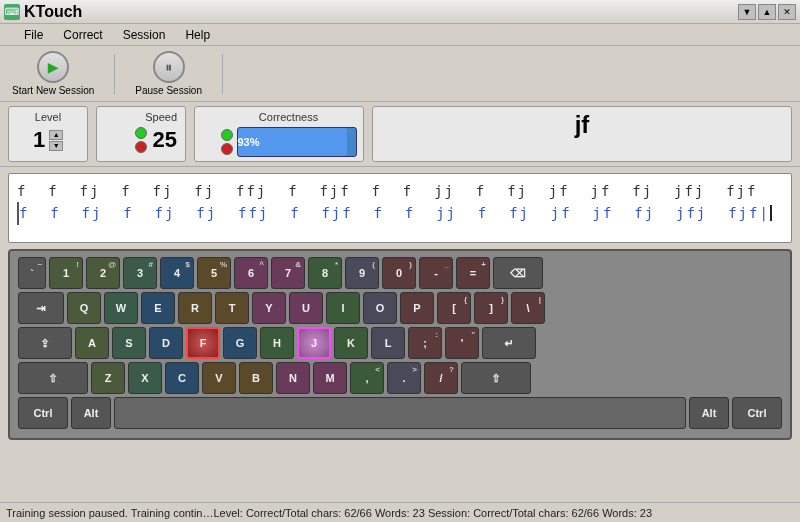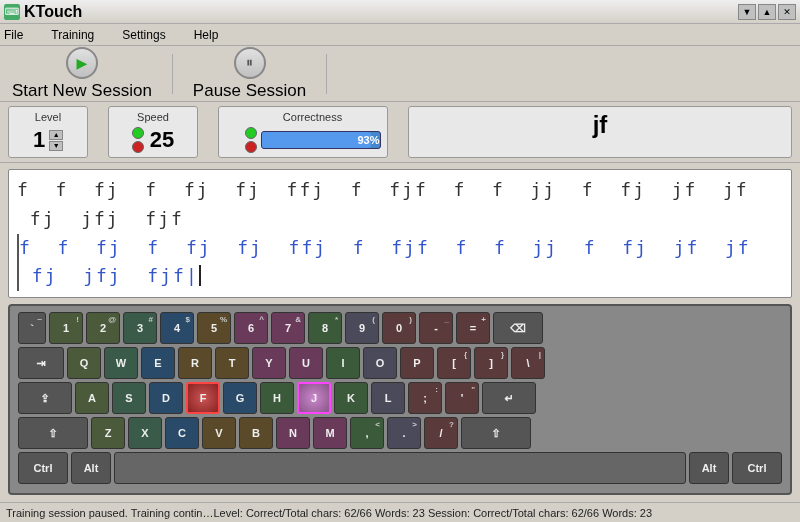--- a/index.html
+++ b/index.html
@@ -39,23 +39,23 @@
       border: 1px solid #888;
       display: flex; align-items: center; justify-content: center;
       font-size: 9px; cursor: pointer;
     }
     
     .menubar {
       background: #d4d0c8;
       border-bottom: 1px solid #aaa;
       display: flex;
       align-items: center;
-      padding: 2px 0;
+      padding: 2px 20px;
       height: 22px;
-      gap: 20px;
+      gap: 12px;
     }
     .menubar-item {
       font-size: 12px;
       padding: 1px 4px;
       cursor: pointer;
     }
     
     .toolbar {
       background: #d4d0c8;
       border-bottom: 1px solid #aaa;
@@ -75,33 +75,33 @@
       width: 32px; height: 32px;
       border-radius: 50%;
       border: 2px solid #888;
       background: linear-gradient(to bottom, #e0e0e0, #c0c0c0);
       display: flex; align-items: center; justify-content: center;
       font-size: 14px;
     }
     .toolbar-btn .icon-circle.play { color: #2a2; }
     .toolbar-btn .icon-circle.pause { color: #555; }
     .toolbar-btn .btn-label {
-      font-size: 17px;
+      font-size: 10px;
       color: #000;
     }
     .toolbar-separator {
       width: 1px; height: 40px;
       background: #aaa;
     }
     
     .stats-panel {
       background: #d4d0c8;
       padding: 4px 8px;
       display: flex;
-      gap: 20px;
+      gap: 8px;
       border-bottom: 1px solid #aaa;
     }
     .stat-box {
       border: 1px solid #999;
       background: #e8e8e8;
       border-radius: 3px;
       padding: 4px 8px;
       display: flex;
       flex-direction: column;
       align-items: center;
@@ -110,21 +110,21 @@
       font-size: 11px;
       color: #333;
       margin-bottom: 4px;
     }
     .stat-box .stat-value {
       font-size: 22px;
       font-weight: bold;
       color: #000;
     }
     .stat-box.level { width: 80px; }
-    .stat-box.speed { width: 90px; }
+    .stat-box.speed { width: 90px; align-items: flex-end; }
     .stat-box.correctness { width: 170px; padding-left: 27px; }
     .stat-box.newchars { width: 220px; flex: 1; }
     .level-control {
       display: flex; align-items: center; gap: 4px;
     }
     .level-arrows {
       display: flex; flex-direction: column; gap: 1px;
     }
     .level-arrow {
       width: 14px; height: 10px;
@@ -142,25 +142,25 @@
       border-radius: 50%;
       border: 1px solid #666;
     }
     .speed-row {
       display: flex; align-items: center; gap: 6px;
     }
     .correctness-row {
       display: flex; align-items: center; gap: 4px;
     }
     .progress-bar-container {
-      width: 120px; height: 18px;
+      width: 120px; height: 30px;
       background: #4488cc;
       border-radius: 3px;
       border: 1px solid #336;
-      display: flex; align-items: center; justify-content: flex-end;
+      display: flex; align-items: center; justify-content: flex-start;
       position: relative;
     }
     .progress-bar-fill {
       position: absolute; left: 0; top: 0; bottom: 0;
       background: #5599ee;
       border-radius: 3px;
     }
     .progress-bar-text {
       position: relative; z-index: 1;
       color: white; font-size: 11px; font-weight: bold;
@@ -168,21 +168,21 @@
     
     .typing-area {
       background: white;
       margin: 6px 8px;
       border: 1px solid #888;
       border-radius: 2px;
       padding: 6px 8px;
       min-height: 70px;
     }
     .typing-line {
-      font-size: 18px;
+      font-size: 14px;
       letter-spacing: 2px;
       color: #333;
       line-height: 1.6;
       font-family: monospace;
     }
     .typing-line.typed {
       color: #3355cc;
     }
     
     .keyboard {
@@ -257,22 +257,22 @@
   <span class="titlebar-title">KTouch</span>
   <div class="titlebar-btns">
     <div class="titlebar-btn">▼</div>
     <div class="titlebar-btn">▲</div>
     <div class="titlebar-btn">✕</div>
   </div>
 </div>
 
 <div class="menubar">
   <span class="menubar-item">File</span>
-  <span class="menubar-item">Training</span>
-  <span class="menubar-item">Settings</span>
+  <span class="menubar-item">Correct</span>
+  <span class="menubar-item">Session</span>
   <span class="menubar-item">Help</span>
 </div>
 
 <div class="toolbar">
   <div class="toolbar-btn">
     <div class="icon-circle play">▶</div>
     <span class="btn-label">Start New Session</span>
   </div>
   <div class="toolbar-separator"></div>
   <div class="toolbar-btn">

